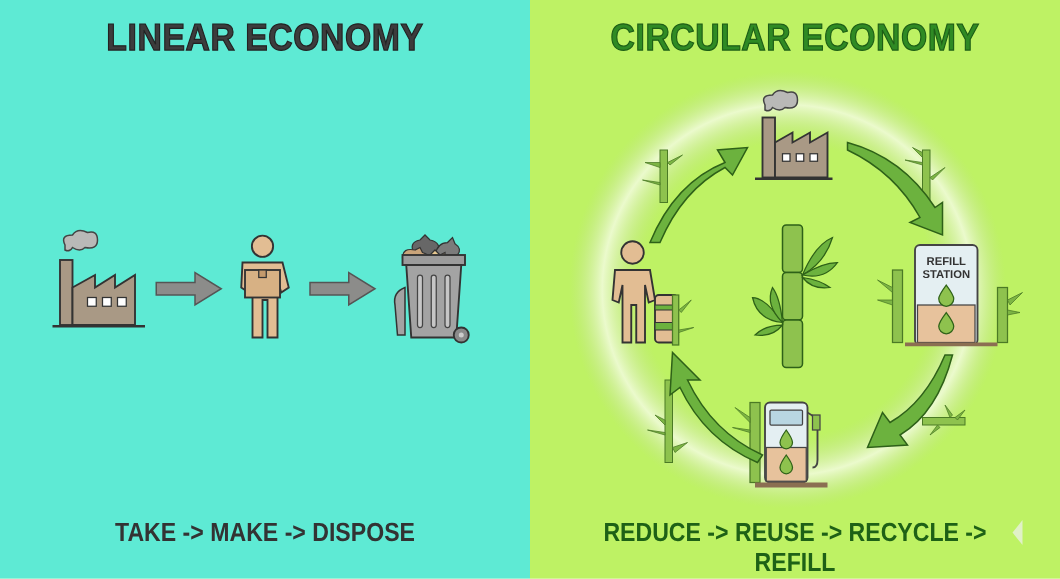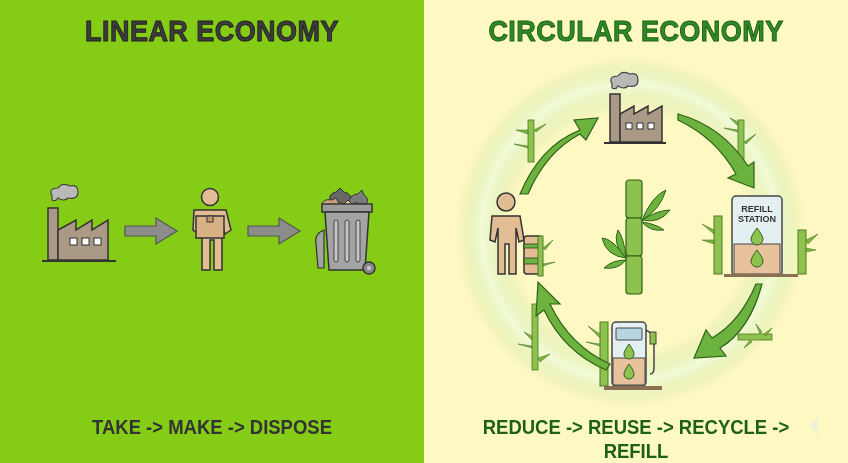--- a/index.html
+++ b/index.html
@@ -1,19 +1,19 @@
 <!DOCTYPE html>
 <html><head>
 <meta charset="utf-8">
 <style>
   html,body{margin:0;padding:0;}
   body{width:848px;height:463px;position:relative;overflow:hidden;font-family:"Liberation Sans","DejaVu Sans",sans-serif;}
   .panel{position:absolute;top:0;height:463px;}
-  .left{left:0;width:424px;background:#84cc16;}
-  .right{left:424px;width:424px;background:#fef9c3;overflow:hidden;}
+  .left{left:0;width:424px;background:#5eead4;}
+  .right{left:424px;width:424px;background:#bef264;overflow:hidden;}
   .glow{position:absolute;left:0;top:0;width:424px;height:463px;}
   .title{position:absolute;top:14px;left:0;width:100%;text-align:center;font-weight:bold;font-size:30px;letter-spacing:0.5px;font-family:"Liberation Sans",sans-serif;transform:scaleX(0.9);}
   .left .title{color:#3c3c3c;-webkit-text-stroke:1px #222;}
   .right .title{color:#2f8a24;-webkit-text-stroke:1px #1d5e16;}
   .caption{position:absolute;top:415px;left:0;width:100%;text-align:center;font-weight:bold;font-size:21px;font-family:"Liberation Sans",sans-serif;transform:scaleX(0.88);}
   .left .caption{color:#333;}
   .right .caption{color:#1e6116;}
   svg{position:absolute;overflow:visible;}
   .watermark{position:absolute;left:806px;top:414px;width:16px;height:24px;}
 </style>

